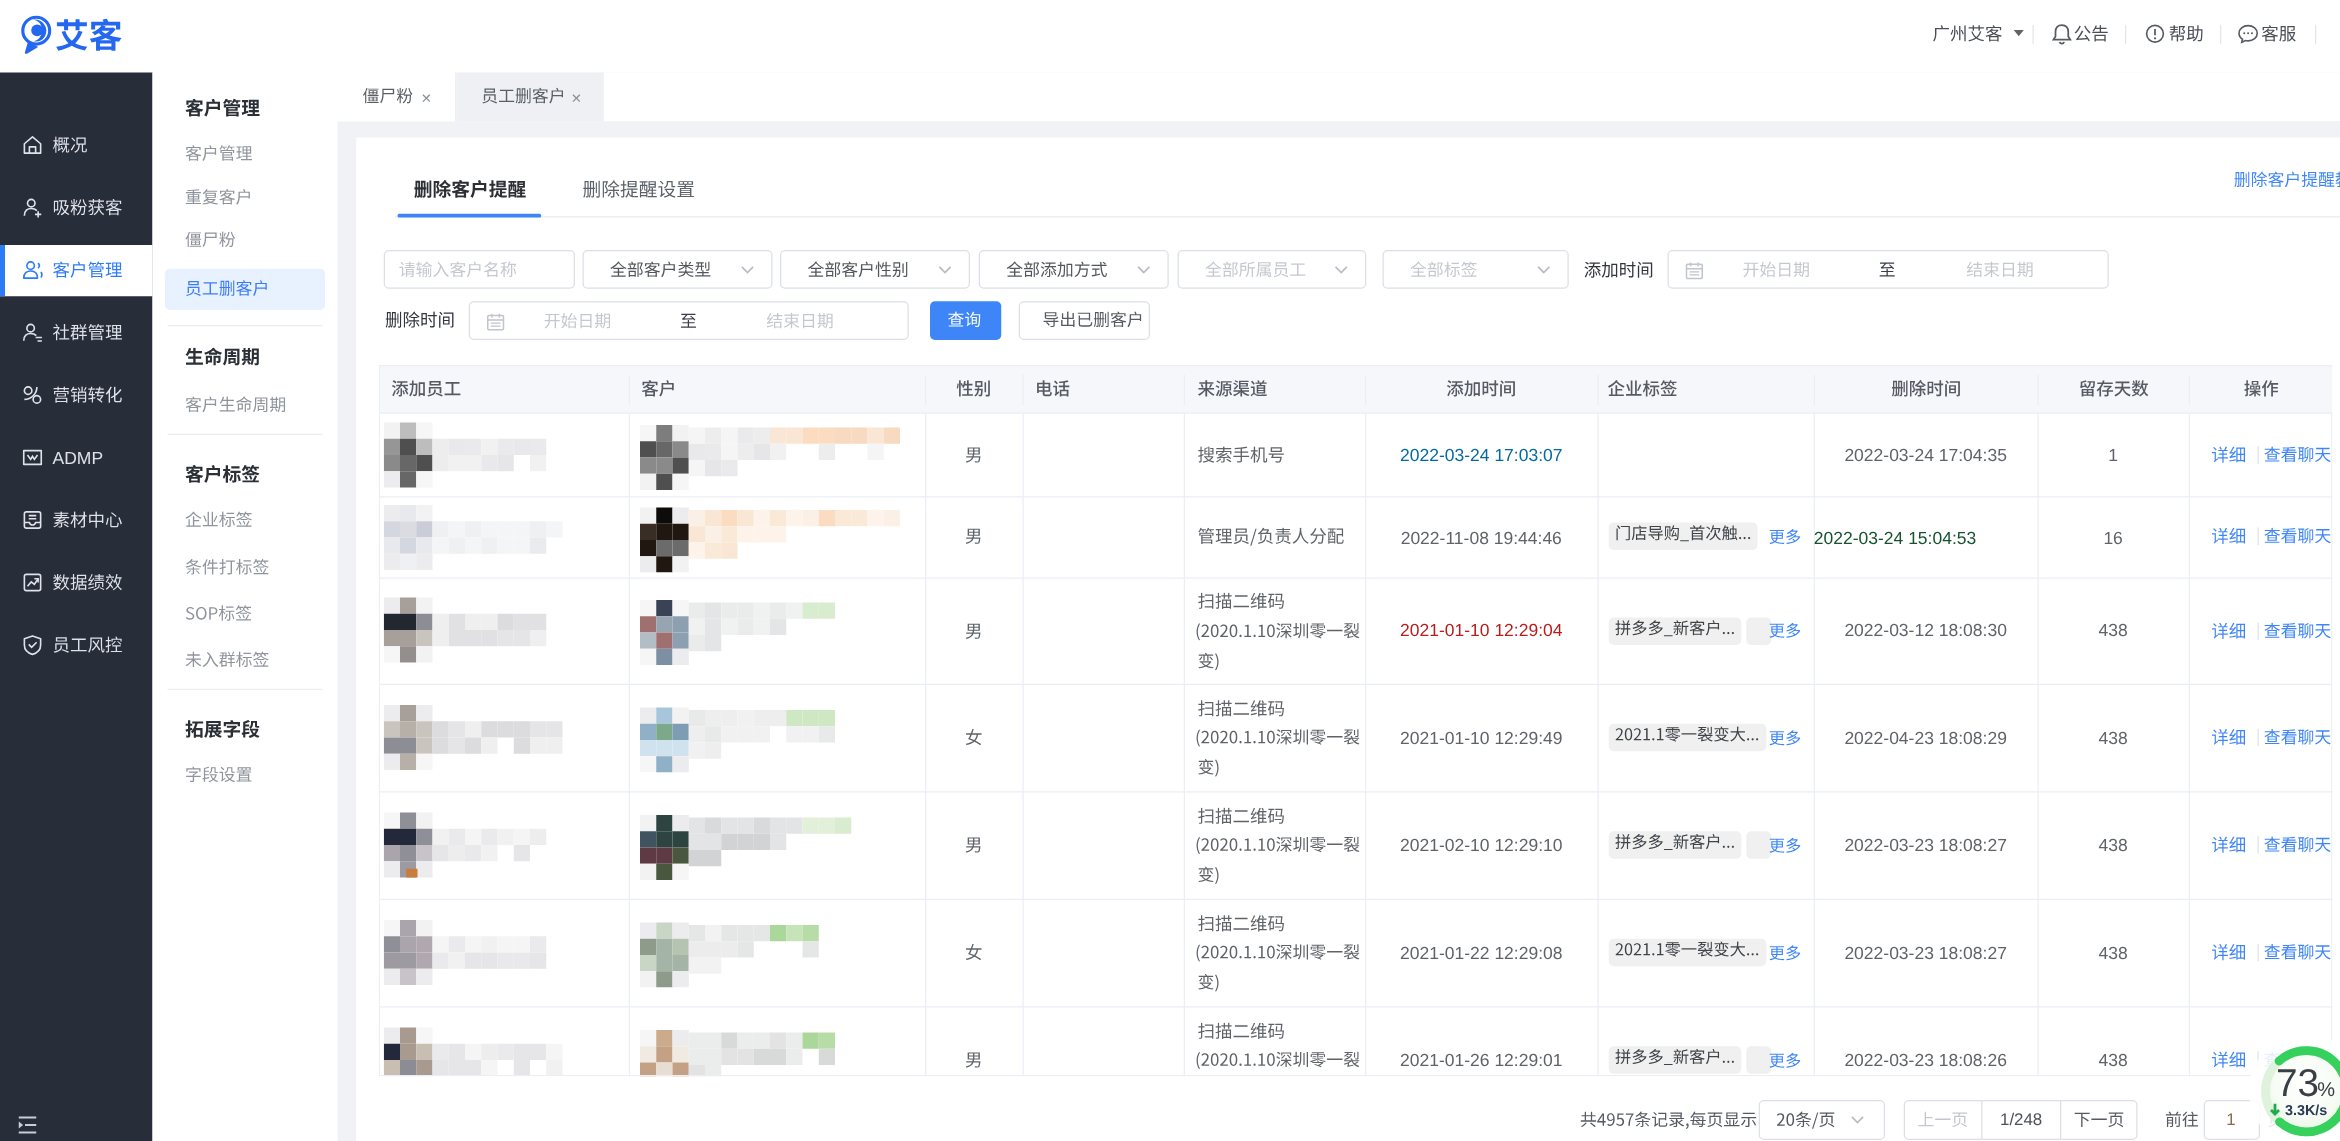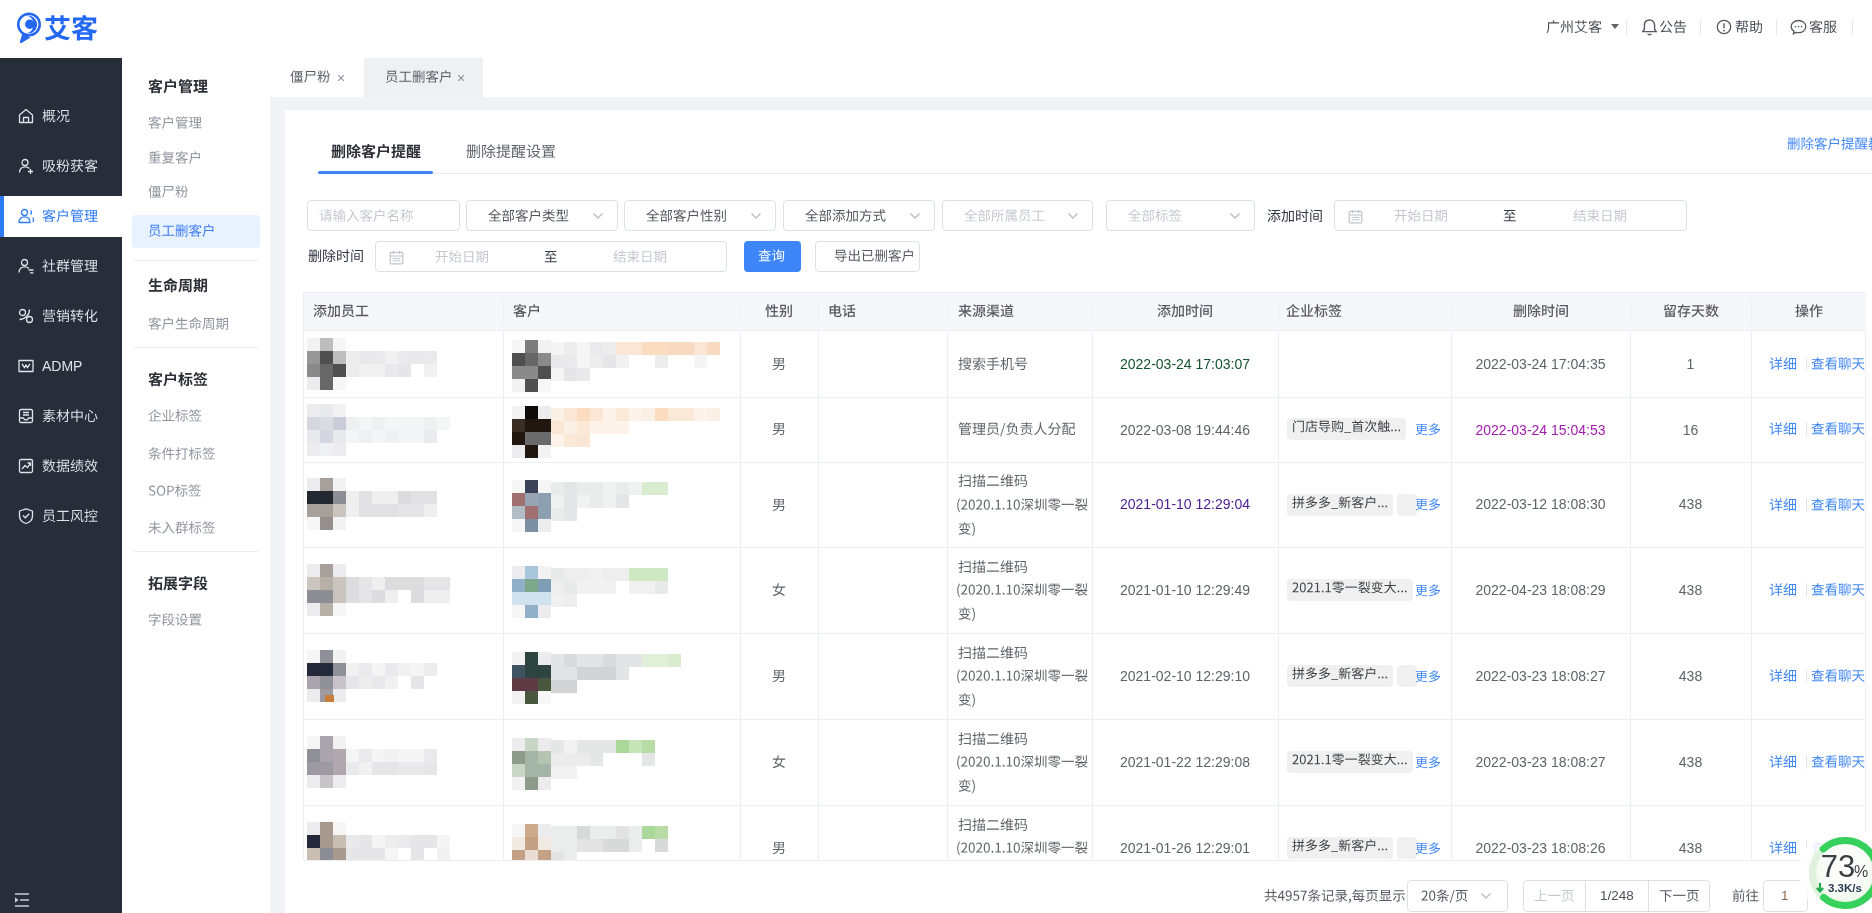--- a/index.html
+++ b/index.html
@@ -814,21 +814,21 @@
       <svg class="tx" width="70" height="20" viewBox="0 0 70 20">
         <g fill="#5f6368" transform="translate(0,12.0) scale(0.05600,-0.05600)">
           <use href="#gr641c" x="0"></use>
           <use href="#gr7d22" x="250"></use>
           <use href="#gr624b" x="500"></use>
           <use href="#gr673a" x="750"></use>
           <use href="#gr53f7" x="1000"></use>
         </g>
       </svg>
     </div>
-    <div style="position:absolute;left:789px;top:64px;width:186px;text-align:center;font:14px 'Liberation Sans',sans-serif;color:#14532d">2022-03-24 17:03:07</div>
+    <div style="position:absolute;left:789px;top:64px;width:186px;text-align:center;font:14px 'Liberation Sans',sans-serif;color:#0369a1">2022-03-24 17:03:07</div>
     <div style="position:absolute;left:1148px;top:64px;width:179px;text-align:center;font:14px 'Liberation Sans',sans-serif;color:#5f6368">2022-03-24 17:04:35</div>
     <div style="position:absolute;left:1327px;top:64px;width:121px;text-align:center;font:14px 'Liberation Sans',sans-serif;color:#5f6368">1</div>
     <div style="position:absolute;left:1466px;top:65px">
       <svg class="tx" width="28" height="20" viewBox="0 0 28 20">
         <g fill="#3e86f7" transform="translate(0,12.0) scale(0.05600,-0.05600)">
           <use href="#gr8be6" x="0"></use>
           <use href="#gr7ec6" x="250"></use>
         </g>
       </svg>
     </div>
@@ -939,21 +939,21 @@
           <use href="#gr5458" x="500"></use>
           <use href="#gr2f" x="750"></use>
           <use href="#gr8d1f" x="848"></use>
           <use href="#gr8d23" x="1098"></use>
           <use href="#gr4eba" x="1348"></use>
           <use href="#gr5206" x="1598"></use>
           <use href="#gr914d" x="1848"></use>
         </g>
       </svg>
     </div>
-    <div style="position:absolute;left:789px;top:130px;width:186px;text-align:center;font:14px 'Liberation Sans',sans-serif;color:#5f6368">2022-03-08 19:44:46</div>
+    <div style="position:absolute;left:789px;top:130px;width:186px;text-align:center;font:14px 'Liberation Sans',sans-serif;color:#5f6368">2022-11-08 19:44:46</div>
     <div style="position:absolute;left:984px;top:126px;display:flex;align-items:center">
       <div style="background:#f0f0f0;border-radius:4px;height:22px;display:flex;align-items:center;padding:0 5px">
         <svg class="tx" width="109" height="19" viewBox="0 0 109 19">
           <g fill="#3f4449" transform="translate(0,11.2) scale(0.05200,-0.05200)">
             <use href="#gr95e8" x="0"></use>
             <use href="#gr5e97" x="250"></use>
             <use href="#gr5bfc" x="500"></use>
             <use href="#gr8d2d" x="750"></use>
             <use href="#gr5f" x="1000"></use>
             <use href="#gr9996" x="1140"></use>
@@ -967,21 +967,21 @@
       </div>
     </div>
     <div style="position:absolute;left:1112px;top:131px">
       <svg class="tx" width="26" height="19" viewBox="0 0 26 19">
         <g fill="#3e86f7" transform="translate(0,11.2) scale(0.05200,-0.05200)">
           <use href="#gr66f4" x="0"></use>
           <use href="#gr591a" x="250"></use>
         </g>
       </svg>
     </div>
-    <div style="position:absolute;left:1148px;top:130px;width:179px;text-align:center;font:14px 'Liberation Sans',sans-serif;color:#a21caf">2022-03-24 15:04:53</div>
+    <div style="position:absolute;left:1148px;top:130px;width:179px;font:14px 'Liberation Sans',sans-serif;color:#14532d">2022-03-24 15:04:53</div>
     <div style="position:absolute;left:1327px;top:130px;width:121px;text-align:center;font:14px 'Liberation Sans',sans-serif;color:#5f6368">16</div>
     <div style="position:absolute;left:1466px;top:130px">
       <svg class="tx" width="28" height="20" viewBox="0 0 28 20">
         <g fill="#3e86f7" transform="translate(0,12.0) scale(0.05600,-0.05600)">
           <use href="#gr8be6" x="0"></use>
           <use href="#gr7ec6" x="250"></use>
         </g>
       </svg>
     </div>
     <div style="position:absolute;left:1503px;top:130px;width:1px;height:14px;background:#dfe2e7"></div>
@@ -1110,21 +1110,21 @@
       </svg>
     </div>
     <div style="position:absolute;left:655px;top:230px">
       <svg class="tx" width="18" height="20" viewBox="0 0 18 20">
         <g fill="#5f6368" transform="translate(0,11.6) scale(0.05400,-0.05400)">
           <use href="#gr53d8" x="0"></use>
           <use href="#gr29" x="250"></use>
         </g>
       </svg>
     </div>
-    <div style="position:absolute;left:789px;top:204px;width:186px;text-align:center;font:14px 'Liberation Sans',sans-serif;color:#4c1d95">2021-01-10 12:29:04</div>
+    <div style="position:absolute;left:789px;top:204px;width:186px;text-align:center;font:14px 'Liberation Sans',sans-serif;color:#b91c1c">2021-01-10 12:29:04</div>
     <div style="position:absolute;left:984px;top:202px;display:flex;align-items:center">
       <div style="background:#f0f0f0;border-radius:4px;height:22px;display:flex;align-items:center;padding:0 5px">
         <svg class="tx" width="96" height="19" viewBox="0 0 96 19">
           <g fill="#3f4449" transform="translate(0,11.2) scale(0.05200,-0.05200)">
             <use href="#gr62fc" x="0"></use>
             <use href="#gr591a" x="250"></use>
             <use href="#gr591a" x="500"></use>
             <use href="#gr5f" x="750"></use>
             <use href="#gr65b0" x="890"></use>
             <use href="#gr5ba2" x="1140"></use>

